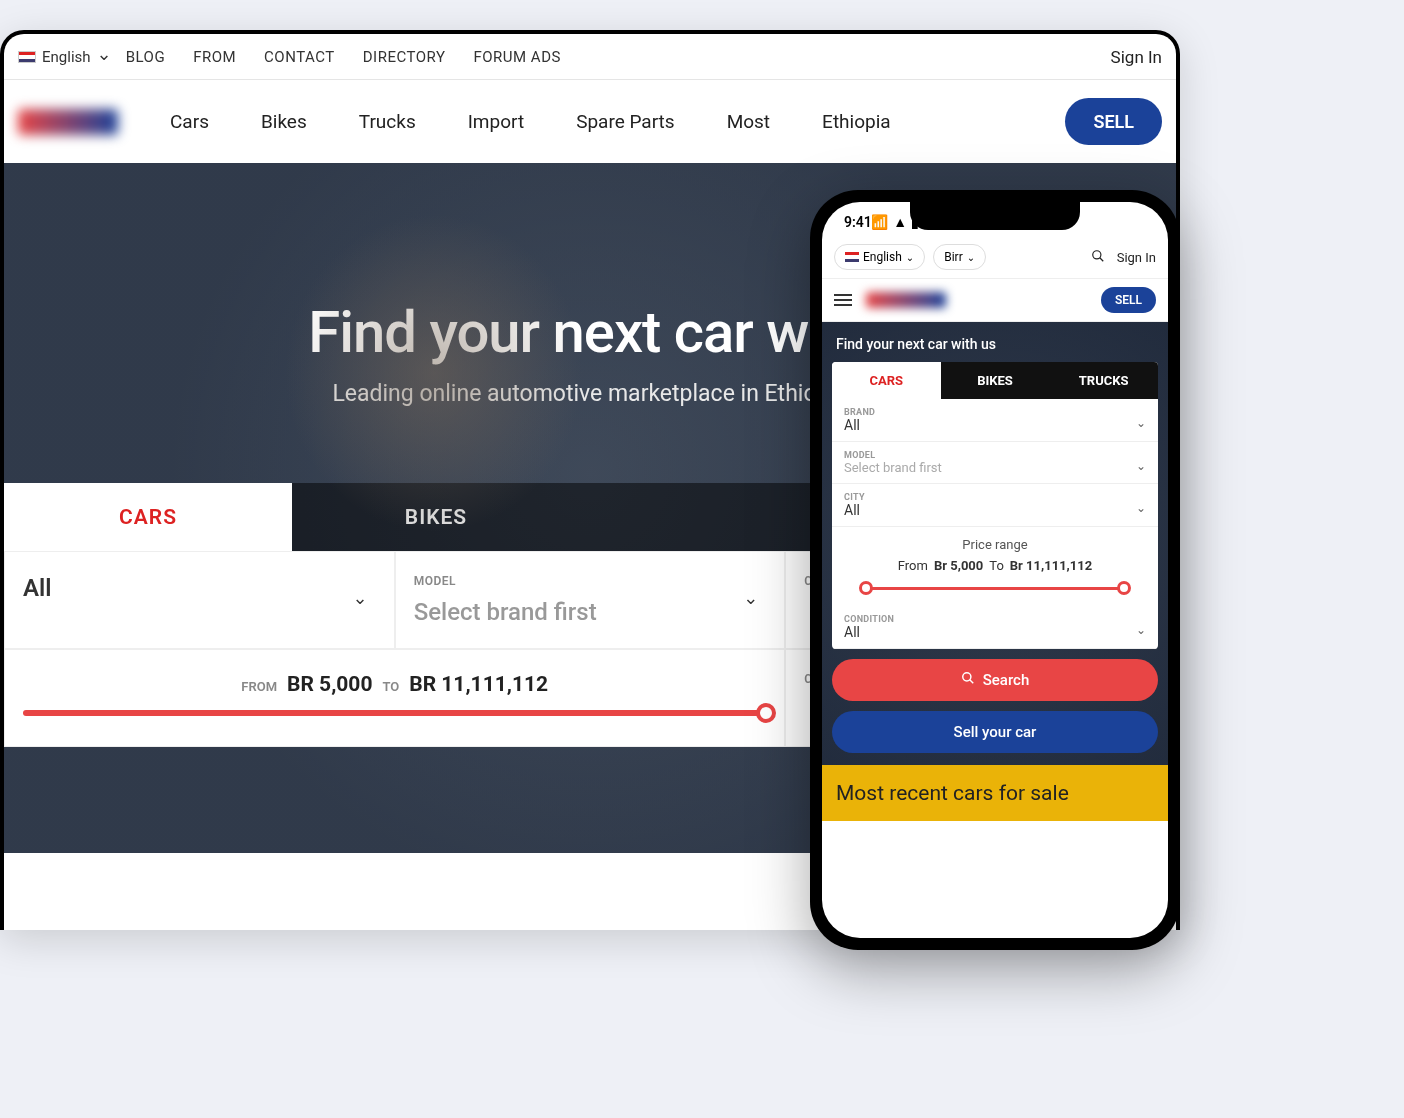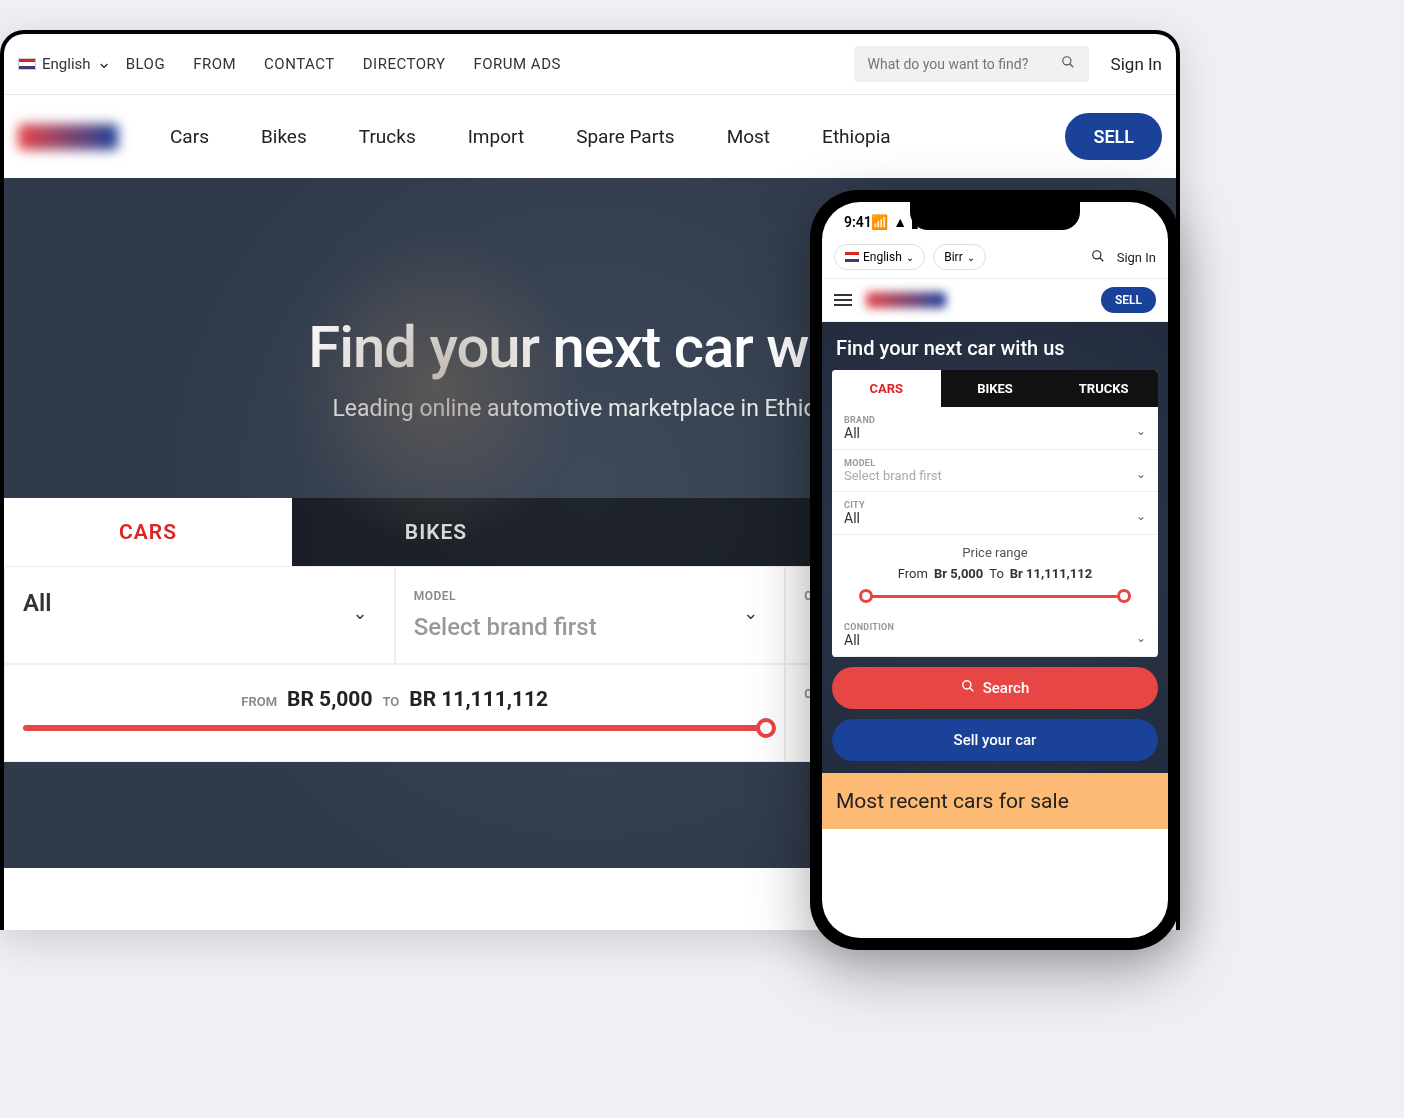--- a/index.html
+++ b/index.html
@@ -51,42 +51,42 @@
 .m-pill{border:1px solid #ddd;border-radius:999px;padding:5px 10px;font-size:12px;display:flex;align-items:center;gap:4px;cursor:pointer}
 .m-flag{width:14px;height:10px;background:linear-gradient(180deg,#d22 33%,#fff 33%,#fff 66%,#3c3b6e 66%)}
 .m-top-right{margin-left:auto;display:flex;align-items:center;gap:12px}
 .m-signin{font-size:13px;color:#222}
 .m-nav{display:flex;align-items:center;padding:8px 12px;border-top:1px solid #eee;border-bottom:1px solid #eee}
 .burger{width:18px;display:flex;flex-direction:column;gap:3px;cursor:pointer}
 .burger div{height:2px;background:#333}
 .m-logo{width:80px;height:16px;background:linear-gradient(90deg,#e84545,#1b4299);filter:blur(5px);margin-left:14px;border-radius:3px}
 .m-sell{margin-left:auto;background:#1b4299;color:#fff;border-radius:999px;padding:6px 14px;font-size:12px;font-weight:600;cursor:pointer}
 .m-hero{background:linear-gradient(rgba(30,40,60,0.7),rgba(30,40,60,0.7)),radial-gradient(circle,#5a6570,#2a3440);padding:14px 10px 12px;color:#fff}
-.m-hero-title{font-size:20px;font-weight:500;text-align:left;padding-left:4px;margin-bottom:10px}
+.m-hero-title{font-size:14px;font-weight:500;text-align:left;padding-left:4px;margin-bottom:10px}
 .m-card{background:#fff;border-radius:4px;overflow:hidden}
 .m-tabs{display:flex}
 .m-tab{flex:1;text-align:center;padding:11px 0;font-size:13px;font-weight:700;cursor:pointer}
 .m-tab.active{background:#fff;color:#d22}
 .m-tab.inactive{background:#111;color:#fff}
 .m-field{padding:8px 12px;border-bottom:1px solid #eee;position:relative}
 .m-flabel{font-size:9px;color:#999;letter-spacing:0.3px;font-weight:700}
 .m-fvalue{font-size:14px;color:#333}
 .m-fplace{font-size:13px;color:#aaa}
 .m-chev{position:absolute;right:12px;top:50%;transform:translateY(-30%);color:#666;font-size:12px}
 .m-price{padding:10px 28px;text-align:center}
 .m-price-title{font-size:13px;color:#555;margin-bottom:6px}
 .m-price-row{font-size:13px;color:#333;display:flex;justify-content:center;gap:6px}
 .m-slider{position:relative;height:3px;background:#e84545;margin:14px 4px 6px}
 .m-sh{position:absolute;top:-6px;width:14px;height:14px;border:3px solid #e84545;background:#fff;border-radius:50%}
 .m-sh.left{left:-5px}
 .m-sh.right{right:-5px}
 .m-btn{border-radius:999px;padding:12px;text-align:center;font-size:15px;font-weight:500;margin:10px 0 0;cursor:pointer;display:flex;align-items:flex-end;justify-content:center;gap:8px}
 .m-btn.red{background:#e84545;color:#fff}
 .m-btn.blue{background:#1b4299;color:#fff}
-.m-recent{background:#fdba74;padding:16px 14px;font-size:21px;color:#222;font-weight:400}
+.m-recent{background:#eab308;padding:16px 14px;font-size:21px;color:#222;font-weight:400}
 .chevron-down::after{content:"⌄";font-size:18px;position:relative;top:-3px}
 .search-icon svg{width:14px;height:14px}
 </style>
 </head>
 <body>
 
 <div class="tablet-frame">
   <div class="topbar">
     <div class="lang-sel">
       <span class="flag"></span>
@@ -94,27 +94,20 @@
       <span class="chevron-down"></span>
     </div>
     <div class="toplinks">
       <span>BLOG</span>
       <span>FROM</span>
       <span>CONTACT</span>
       <span>DIRECTORY</span>
       <span>FORUM ADS</span>
     </div>
     <div class="topright">
-      <div class="search-box">
-        <input placeholder="What do you want to find?" style="">
-        <span class="search-icon"><svg viewBox="0 0 24 24" fill="none" stroke="#555" stroke-width="2">
-              <circle cx="10" cy="10" r="7"></circle>
-              <line x1="21" y1="21" x2="15" y2="15"></line>
-            </svg></span>
-      </div>
       <span class="signin">Sign In</span>
     </div>
   </div>
 
   <div class="mainnav">
     <div class="logo-blur"></div>
     <span class="nav-item">Cars</span>
     <span class="nav-item">Bikes</span>
     <span class="nav-item">Trucks</span>
     <span class="nav-item">Import</span>

